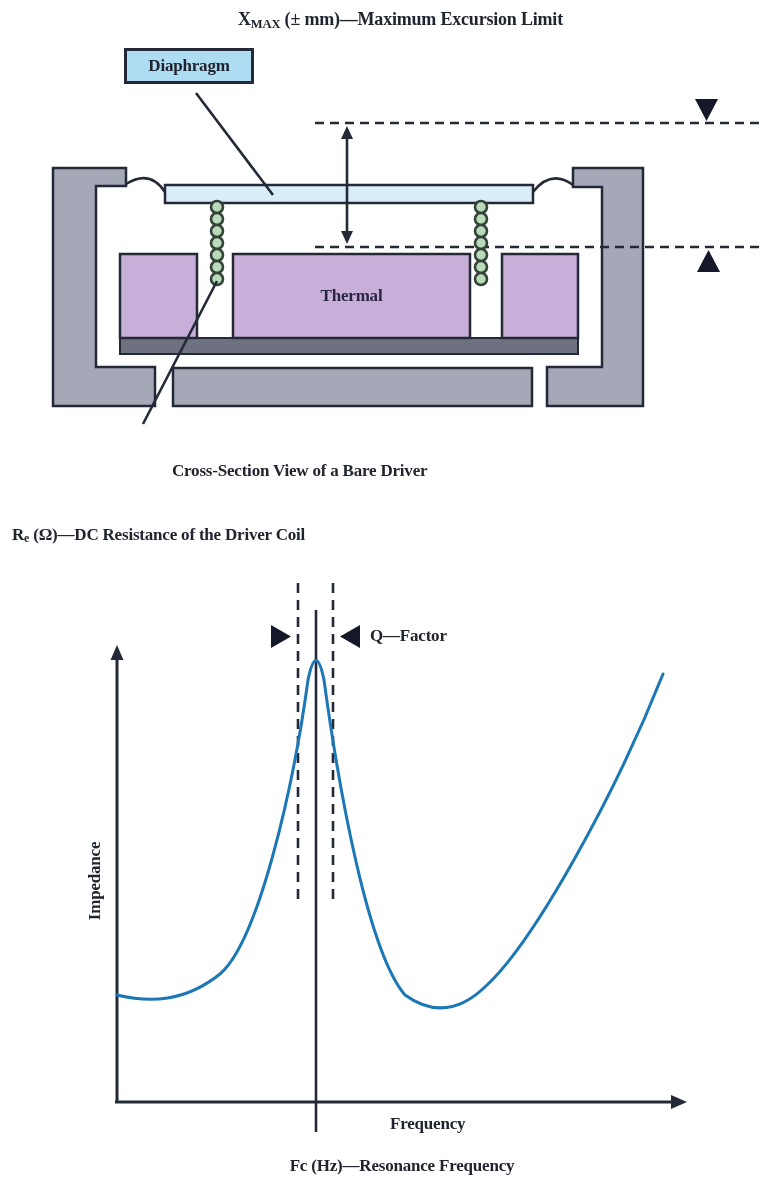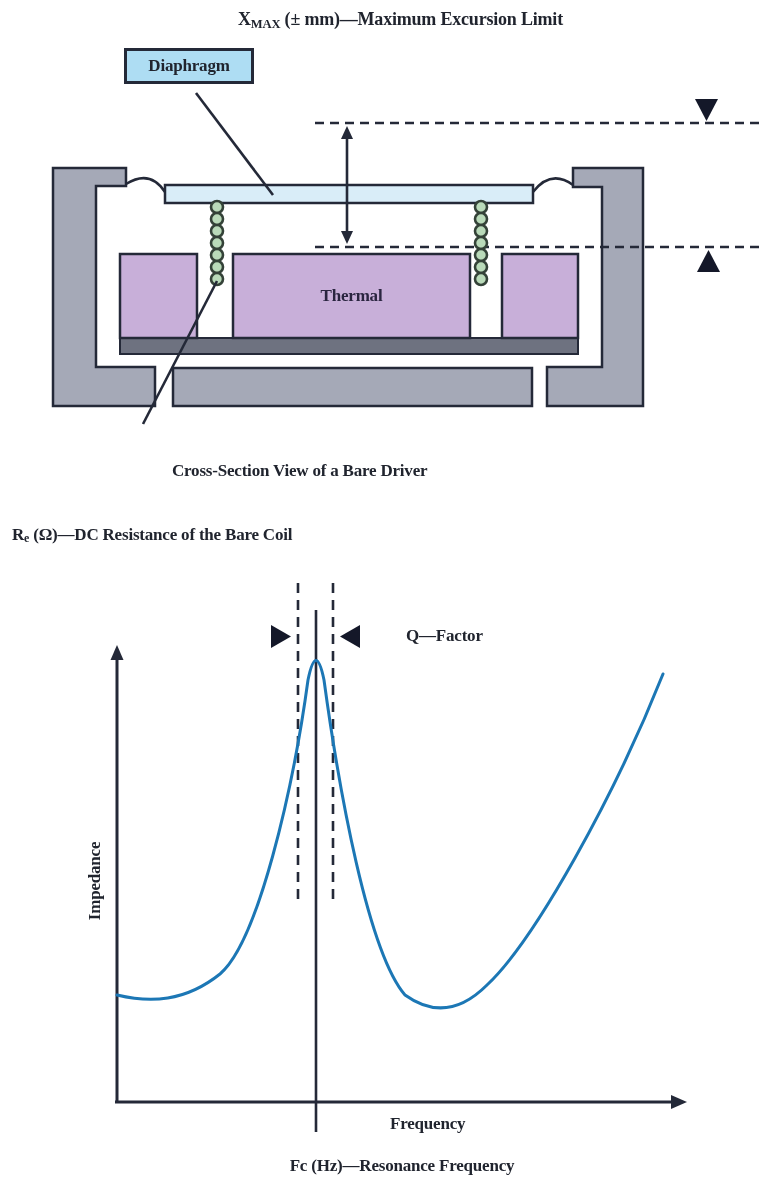--- a/index.html
+++ b/index.html
@@ -119,24 +119,24 @@
     <span>Diaphragm</span>
   </div>
 
   <div class="magnet-label">Thermal</div>
 
 
   <div class="txt" style="left:172px;top:461px;">Cross-Section View of a Bare Driver</div>
 
 
   <div class="txt" style="left:12px;top:525px;">
-    <span>R</span><sub class="sb">e</sub><span> (Ω)—DC Resistance of the Bare Coil</span>
+    <span>R</span><sub class="sb">e</sub><span> (Ω)—DC Resistance of the Driver Coil</span>
   </div>
 
-  <div class="txt" style="left:370px;top:626px;margin-left:36px;">Q—Factor</div>
+  <div class="txt" style="left:370px;top:626px;">Q—Factor</div>
 
   <div class="impedance">Impedance</div>
 
   <div class="txt" style="left:347px;top:1114px;margin-left:43px;">Frequency</div>
 
   <div class="fc-caption">Fc (Hz)—Resonance Frequency</div>
 
 </div>
 
 </body></html>

